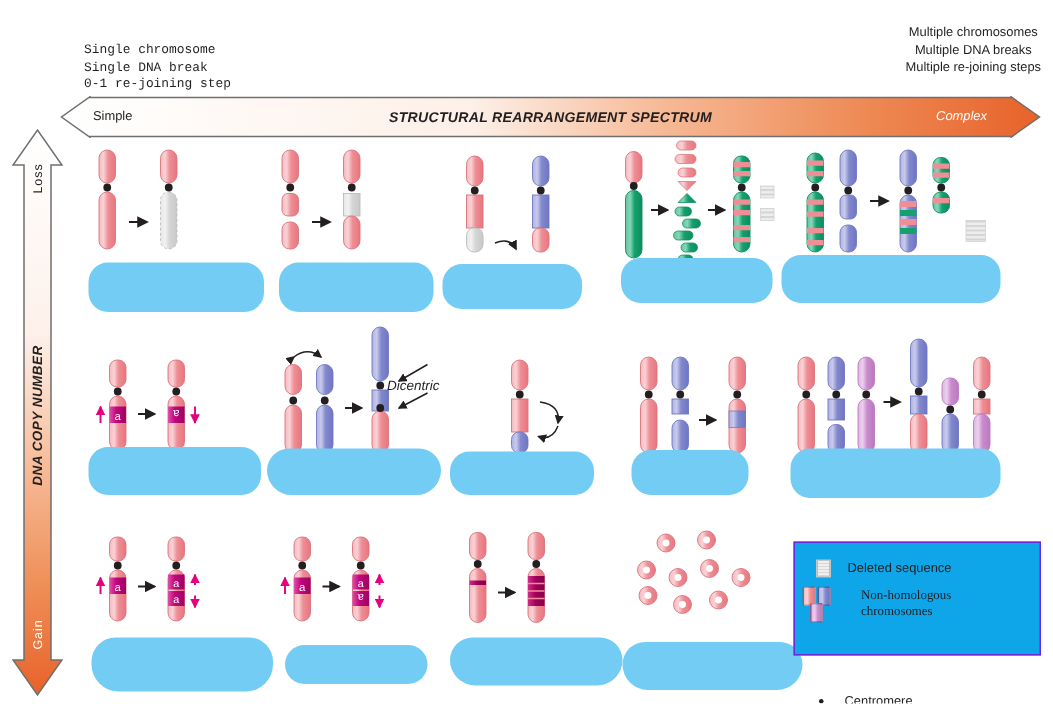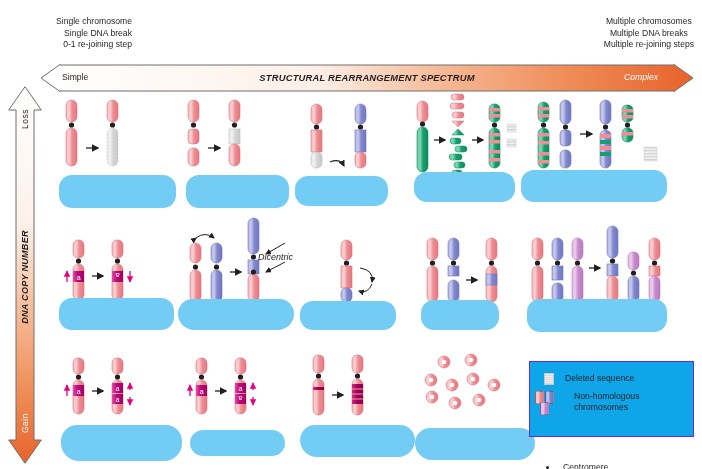--- a/index.html
+++ b/index.html
@@ -2,21 +2,21 @@
 <html><head>
 <meta charset="utf-8">
 <style>
   html,body{margin:0;padding:0;background:#ffffff;}
   body{width:702px;height:469px;position:relative;overflow:hidden;
        font-family:"Liberation Sans",sans-serif;color:#231f20;}
   .abs{position:absolute;}
 
   
   .topnote{font-size:8.6px;line-height:11.6px;white-space:pre-line;color:#231f20;}
-  #note-left{left:56px;top:16px;text-align:right;}
+  #note-left{left:56px;top:28px;text-align:left;font-family:Liberation Mono, monospace;}
   #note-right{right:8px;top:16px;text-align:center;}
 
   
   #spectrum{left:40px;top:64px;width:654px;height:19px;}
   #spectrum svg{display:block;}
   .spec-label{font-size:8.6px;position:absolute;top:8px;}
   #spec-simple{left:22px;color:#231f20;}
   #spec-complex{right:36px;color:#ffffff;font-style:italic;}
   #spec-title{left:0;right:0;text-align:center;font-size:9.4px;font-weight:bold;
               font-style:italic;letter-spacing:.2px;top:8px;position:absolute;color:#231f20;}
@@ -514,21 +514,21 @@
     <span class="sw sw-del"></span>
     <span class="leg-txt" style="margin-left:11px;">Deleted sequence</span>
   </div>
 
   <div class="leg-row" style="left:5px;top:29px;">
     <span style="position:relative;width:30px;height:22px;display:inline-block;">
       <span class="sw sw-c" style="position:absolute;left:0;top:0;background:linear-gradient(90deg,#f6b9bd,#f9d2d5 30%,#ee8e95 60%,#e8757e);"></span>
       <span class="sw sw-c" style="position:absolute;left:10px;top:0;background:linear-gradient(90deg,#aeb2e0,#c8cbec 30%,#8389cd 60%,#6f76c2);"></span>
       <span class="sw sw-c" style="position:absolute;left:5px;top:11px;background:linear-gradient(90deg,#ddb4e0,#ecd0ee 30%,#c98ccd 60%,#bb79c0);"></span>
     </span>
-    <span class="leg-txt" style="margin-left:9px;">Non-homologous
+    <span class="leg-txt" style="margin-left:9px;font-family:Liberation Serif, serif;">Non-homologous
 chromosomes</span>
   </div>
 
   <div class="leg-row" style="left:16px;top:56px;align-items:center;margin-top:44px;">
     <span class="dotcent"></span>
     <span class="leg-txt" style="margin-left:14px;">Centromere</span>
   </div>
 </div>
 
 </body></html>

